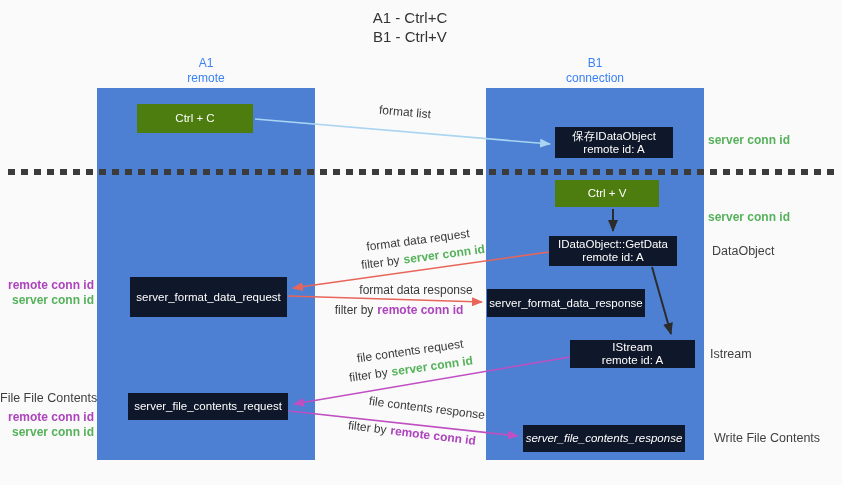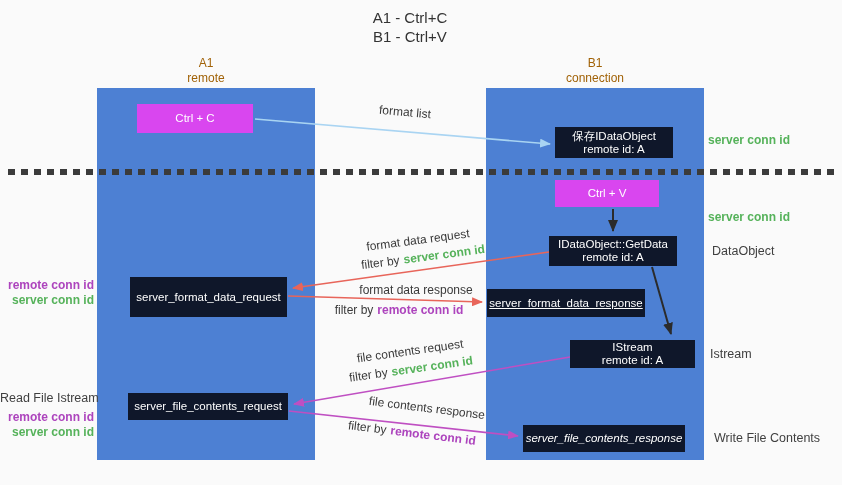--- a/index.html
+++ b/index.html
@@ -16,39 +16,39 @@
   .title {
     left: 300px; top: 8px; width: 220px;
     text-align: center;
     font-size: 15px; line-height: 19px;
     color: #333333;
   }
   .lifeline-header {
     width: 218px; top: 56px;
     text-align: center;
     font-size: 12px; line-height: 15px;
-    color: #a16207;
+    color: #3b82f6;
   }
   .column {
     top: 88px; width: 218px; height: 372px;
     background: #4d80d3;
   }
   .dashed-line {
     left: 8px; top: 169px; width: 827px; height: 6px;
     background: repeating-linear-gradient(to right, #3b3b3b 0 7px, transparent 7px 13px);
   }
   .box {
     display: flex; flex-direction: column;
     align-items: center; justify-content: center;
     color: #ffffff;
     font-size: 11.5px; line-height: 13px;
     text-align: center;
     white-space: nowrap;
   }
-  .box.green { background: #d946ef; }
+  .box.green { background: #4d7c0f; }
   .box.orange { background: #0f172a; }
   .edge-label {
     display: flex; gap: 4px;
     justify-content: center;
     font-size: 12px; color: #3a3a3a;
     white-space: nowrap;
   }
   .green-text { color: #55b25a; font-weight: bold; }
   .purple-text { color: #ad44bd; font-weight: bold; }
   .side-label { font-size: 12.5px; color: #3f3f3f; white-space: nowrap; }
@@ -117,21 +117,21 @@
     <div>保存IDataObject</div>
     <div>remote id: A</div>
   </div>
   <div class="abs box green" style="left:555px; top:180px; width:104px; height:27px;">
     <div>Ctrl + V</div>
   </div>
   <div class="abs box orange" style="left:549px; top:236px; width:128px; height:30px;">
     <div>IDataObject::GetData</div>
     <div>remote id: A</div>
   </div>
-  <div class="abs box orange" style="left:487px; top:289px; width:158px; height:28px;text-decoration:underline;">
+  <div class="abs box orange" style="left:487px; top:289px; width:158px; height:28px;">
     <div>server_format_data_response</div>
   </div>
   <div class="abs box orange" style="left:570px; top:340px; width:125px; height:28px;">
     <div>IStream</div>
     <div>remote id: A</div>
   </div>
   <div class="abs box orange" style="left:523px; top:425px; width:162px; height:27px;font-style:italic;">
     <div>server_file_contents_response</div>
   </div>
 
@@ -169,21 +169,21 @@
   <div class="abs edge-label" style="left:347px; top:426px; width:130px; transform:rotate(7deg);">
     <span>filter by</span>
     <span class="purple-text">remote conn id</span>
   </div>
 
   <div class="abs left-block" style="left:0; top:278px; width:94px;">
     <div class="purple-text">remote conn id</div>
     <div class="green-text">server conn id</div>
   </div>
   <div class="abs left-block" style="left:0; top:391px; width:94px;">
-    <div class="side-label" style="margin-bottom:4px;">Read File Istream</div>
+    <div class="side-label" style="margin-bottom:4px;">File File Contents</div>
     <div class="purple-text">remote conn id</div>
     <div class="green-text">server conn id</div>
   </div>
 
   <div class="abs green-text" style="left:708px; top:133px; font-size:12px;">server conn id</div>
   <div class="abs green-text" style="left:708px; top:210px; font-size:12px;">server conn id</div>
   <div class="abs side-label" style="left:712px; top:244px;">DataObject</div>
   <div class="abs side-label" style="left:710px; top:347px;">Istream</div>
   <div class="abs side-label" style="left:714px; top:431px;">Write File Contents</div>
 

